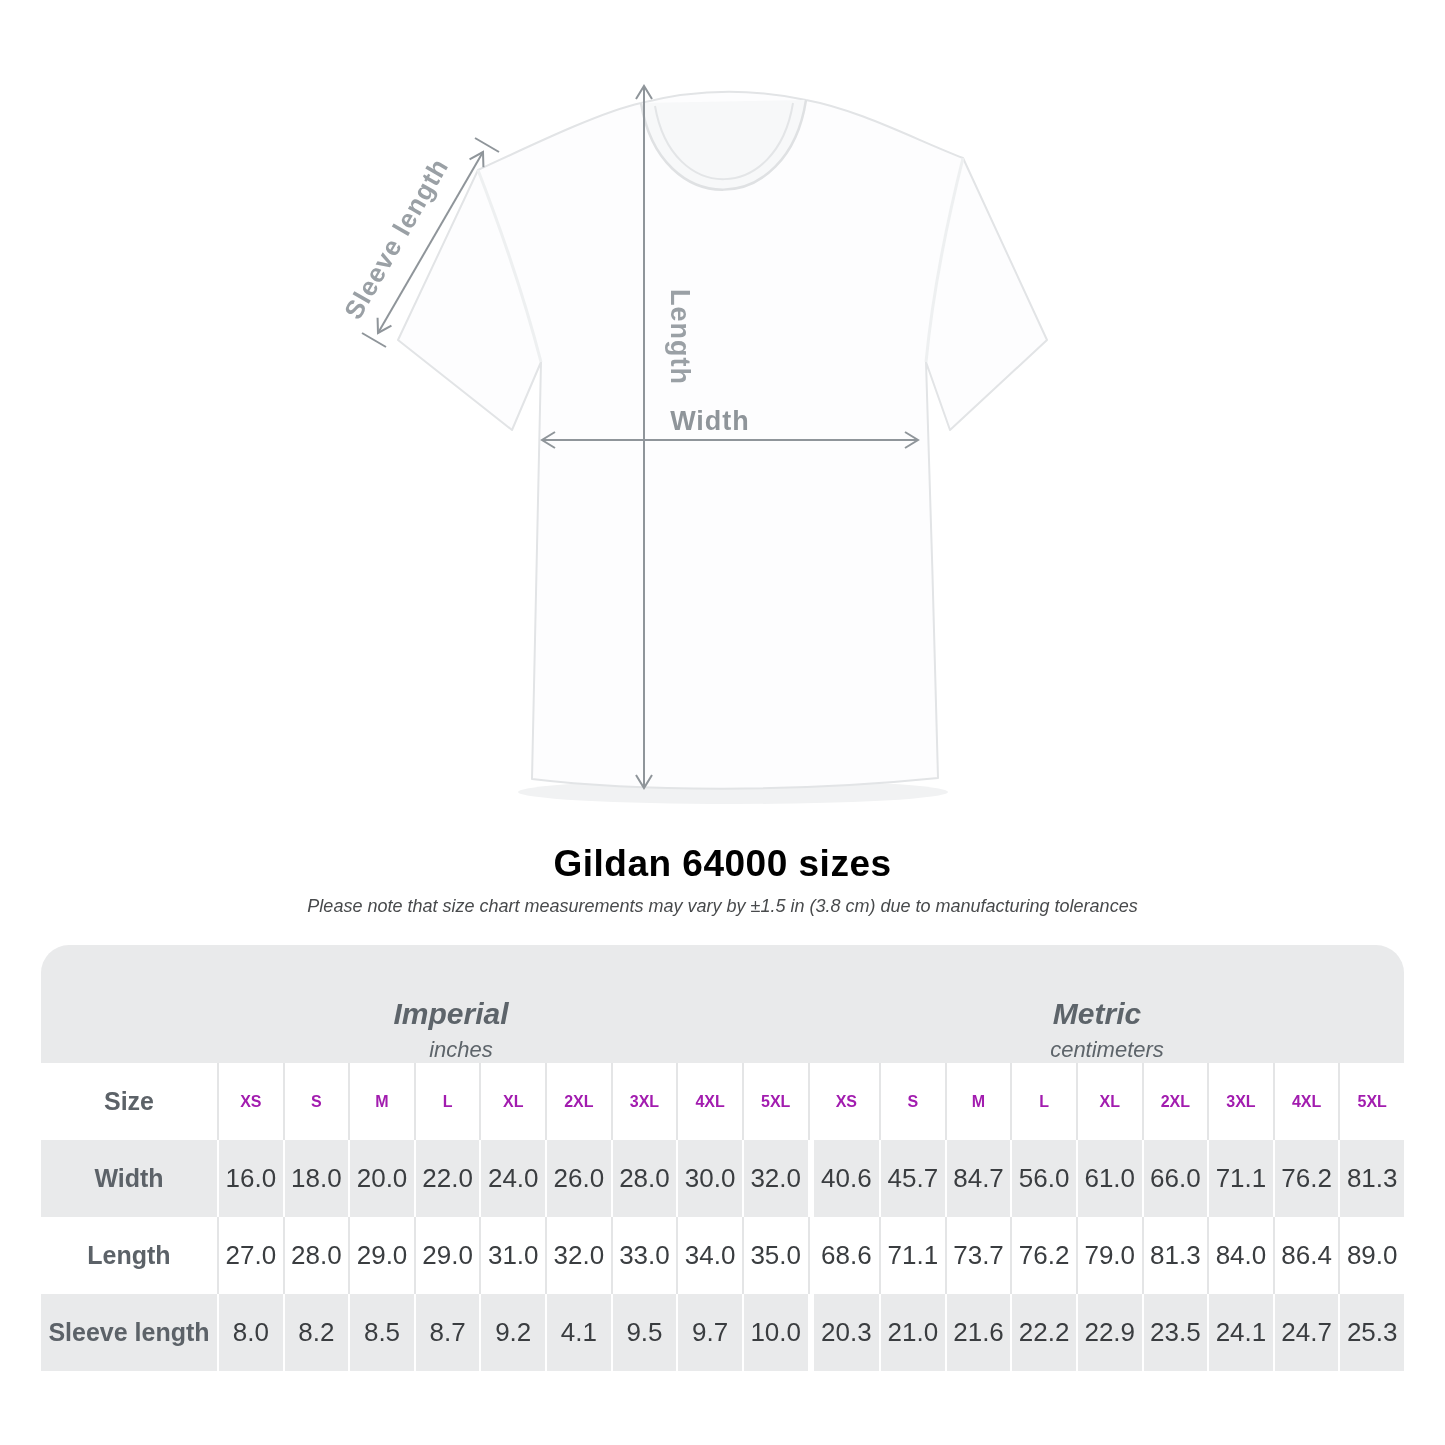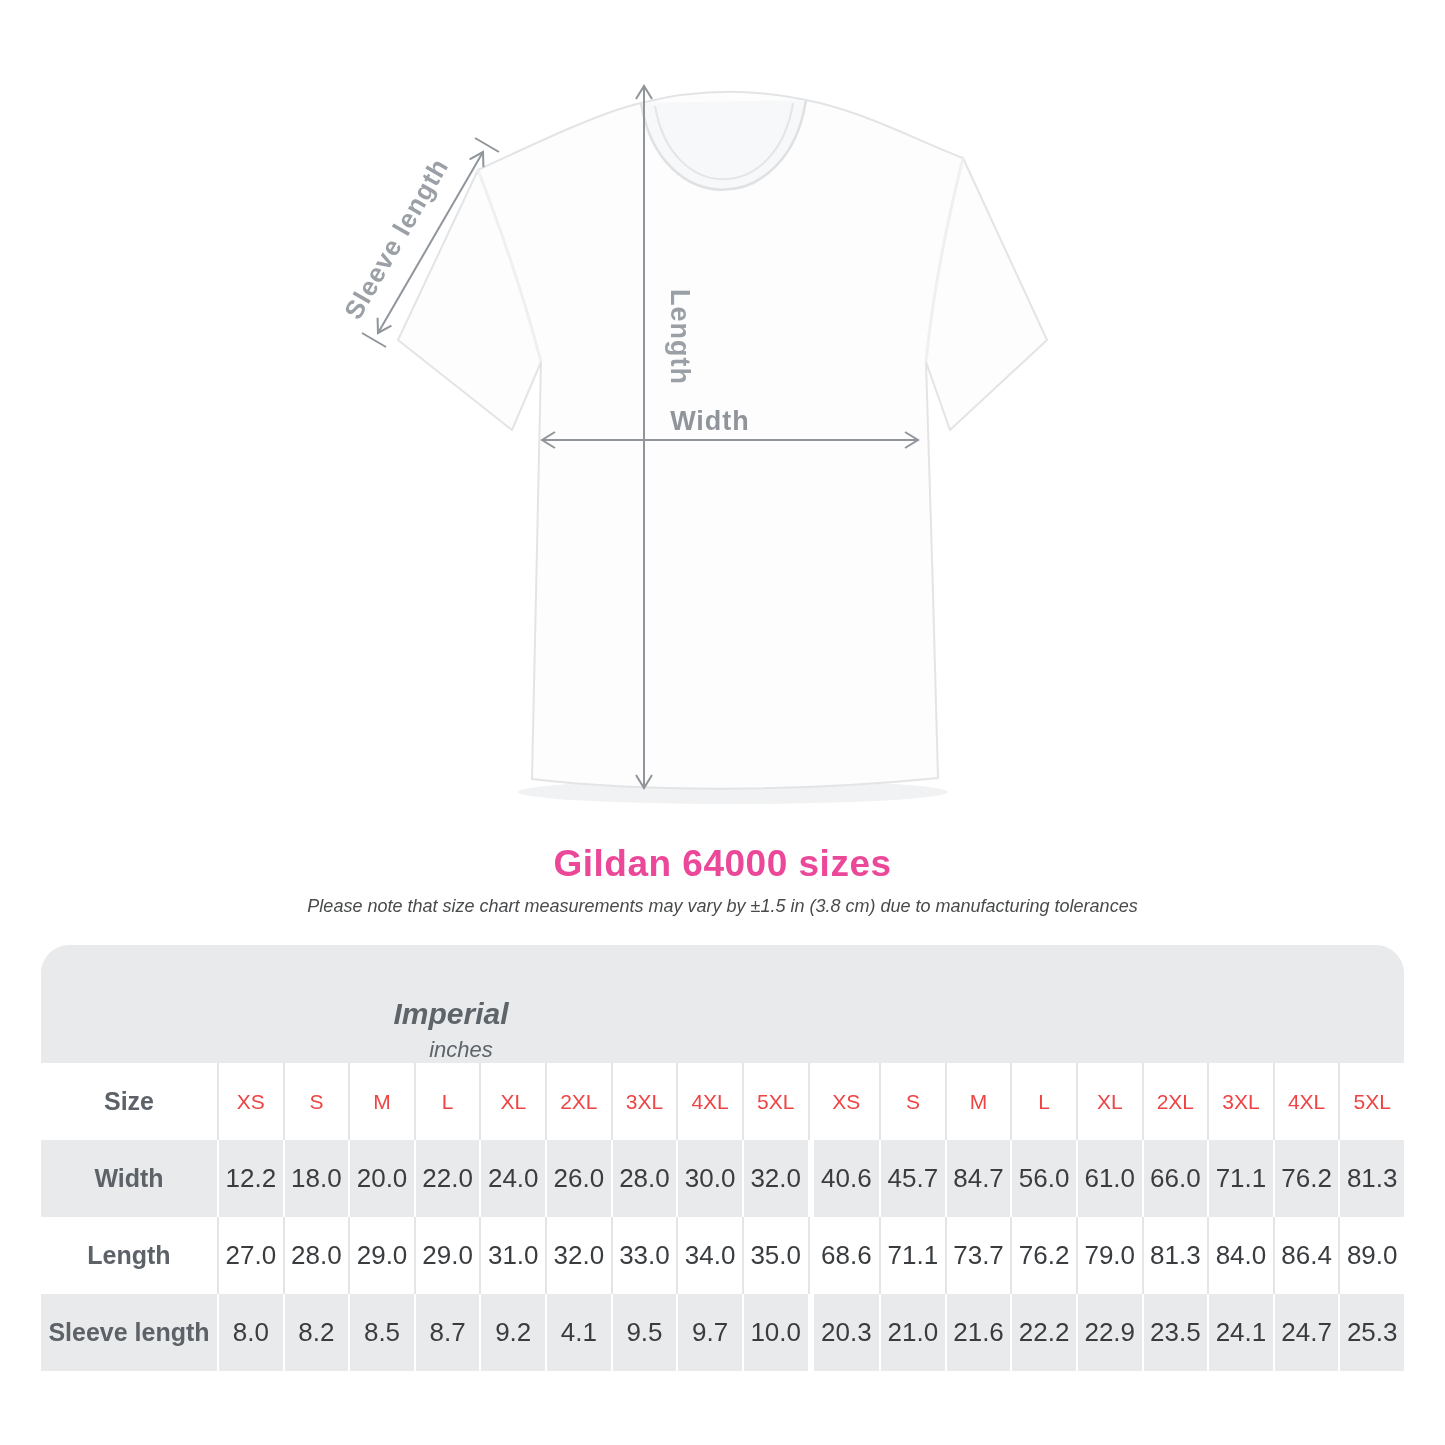--- a/index.html
+++ b/index.html
@@ -1,37 +1,37 @@
 <!DOCTYPE html>
 <html><head>
 <meta charset="utf-8">
 <style>
   html,body{margin:0;padding:0;background:#ffffff;}
   .page{position:relative;width:1445px;height:1445px;background:#ffffff;overflow:hidden;
         font-family:"Liberation Sans", sans-serif;}
   .diagram-svg{position:absolute;left:0;top:0;}
   .title{position:absolute;left:0;top:843px;width:1445px;text-align:center;
-         font-size:37px;font-weight:bold;color:#ec4899;letter-spacing:.5px;}
+         font-size:37px;font-weight:bold;color:#000000;letter-spacing:.5px;}
   .subtitle{position:absolute;left:0;top:896px;width:1445px;text-align:center;
             font-size:18px;font-style:italic;color:#484a4c;}
   .size-table{position:absolute;left:41px;top:945px;width:1363px;height:458px;
               border-radius:28px;overflow:hidden;background:#ffffff;}
   .group-row{position:relative;height:118px;background:#e9eaeb;}
   .group{position:absolute;top:0;height:118px;display:flex;flex-direction:column;
          align-items:center;justify-content:flex-end;gap:6px;}
   .group-imperial{left:100px;width:620px;}
   .group-metric{left:748px;width:616px;}
   .group-name{font-size:30px;font-weight:bold;font-style:italic;color:#5d646a;}
   .group-unit{font-size:22px;font-style:italic;color:#5d646a;margin-left:20px;}
   .trow{display:grid;grid-template-columns:176px repeat(9,1fr) 6px repeat(9,1fr);
         height:77px;}
   .lc,.c,.gp{display:flex;align-items:center;justify-content:center;}
   .lc{font-size:25px;font-weight:bold;color:#5c6268;}
   .c{font-size:26px;color:#3a3d40;}
-  .hdr .c{font-size:21px;font-weight:normal;color:#ef4444;}
+  .hdr .c{font-size:16px;font-weight:bold;color:#a21caf;}
   .row-white .c{border-left:2px solid #e4e5e6;}
   .row-white .gp{border-left:2px solid #e4e5e6;}
   .row-gray{background:#ffffff;}
   .row-gray .lc,.row-gray .c{background:#e9eaeb;}
   .row-gray .c{border-left:2px solid #ffffff;}
   .row-gray .gp{background:#ffffff;border-left:none;}
   .mf{border-left:none !important;}
 </style>
 </head>
 <body>
@@ -101,20 +101,24 @@
   <div class="title">Gildan 64000 sizes</div>
   <div class="subtitle">Please note that size chart measurements may vary by ±1.5 in (3.8 cm) due to manufacturing tolerances</div>
 
   <div class="size-table">
 
     <div class="group-row">
       <div class="group group-imperial">
         <div class="group-name">Imperial</div>
         <div class="group-unit">inches</div>
       </div>
+      <div class="group group-metric">
+        <div class="group-name">Metric</div>
+        <div class="group-unit">centimeters</div>
+      </div>
     </div>
 
     <div class="trow hdr row-white">
       <div class="lc">Size</div>
       <div class="c">XS</div>
       <div class="c">S</div>
       <div class="c">M</div>
       <div class="c">L</div>
       <div class="c">XL</div>
       <div class="c">2XL</div>
@@ -128,21 +132,21 @@
       <div class="c">L</div>
       <div class="c">XL</div>
       <div class="c">2XL</div>
       <div class="c">3XL</div>
       <div class="c">4XL</div>
       <div class="c">5XL</div>
     </div>
 
     <div class="trow row-gray">
       <div class="lc">Width</div>
-      <div class="c">12.2</div>
+      <div class="c">16.0</div>
       <div class="c">18.0</div>
       <div class="c">20.0</div>
       <div class="c">22.0</div>
       <div class="c">24.0</div>
       <div class="c">26.0</div>
       <div class="c">28.0</div>
       <div class="c">30.0</div>
       <div class="c">32.0</div>
       <div class="gp"></div>
       <div class="c mf">40.6</div>

